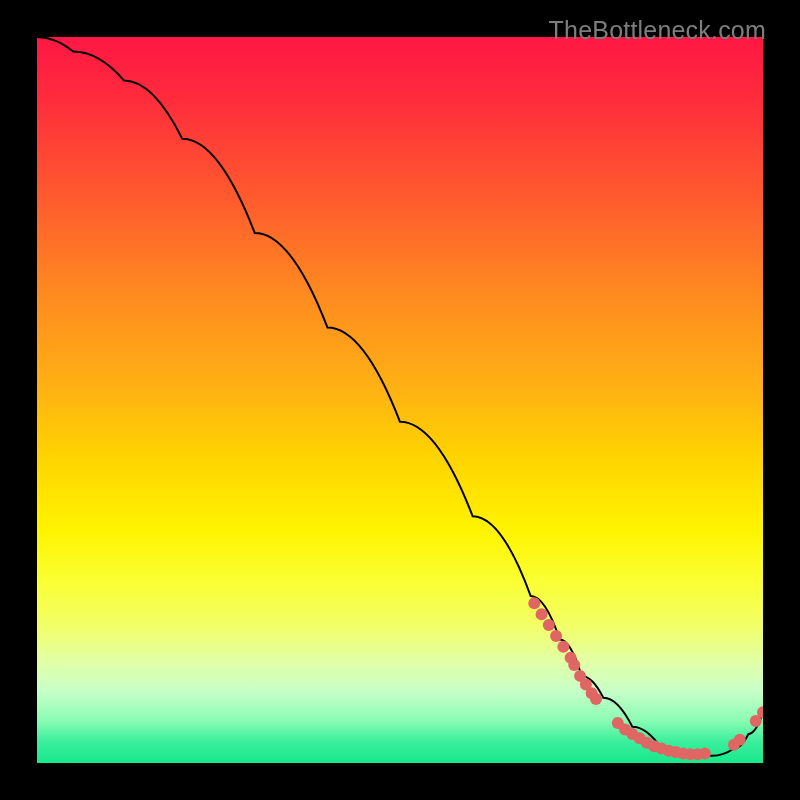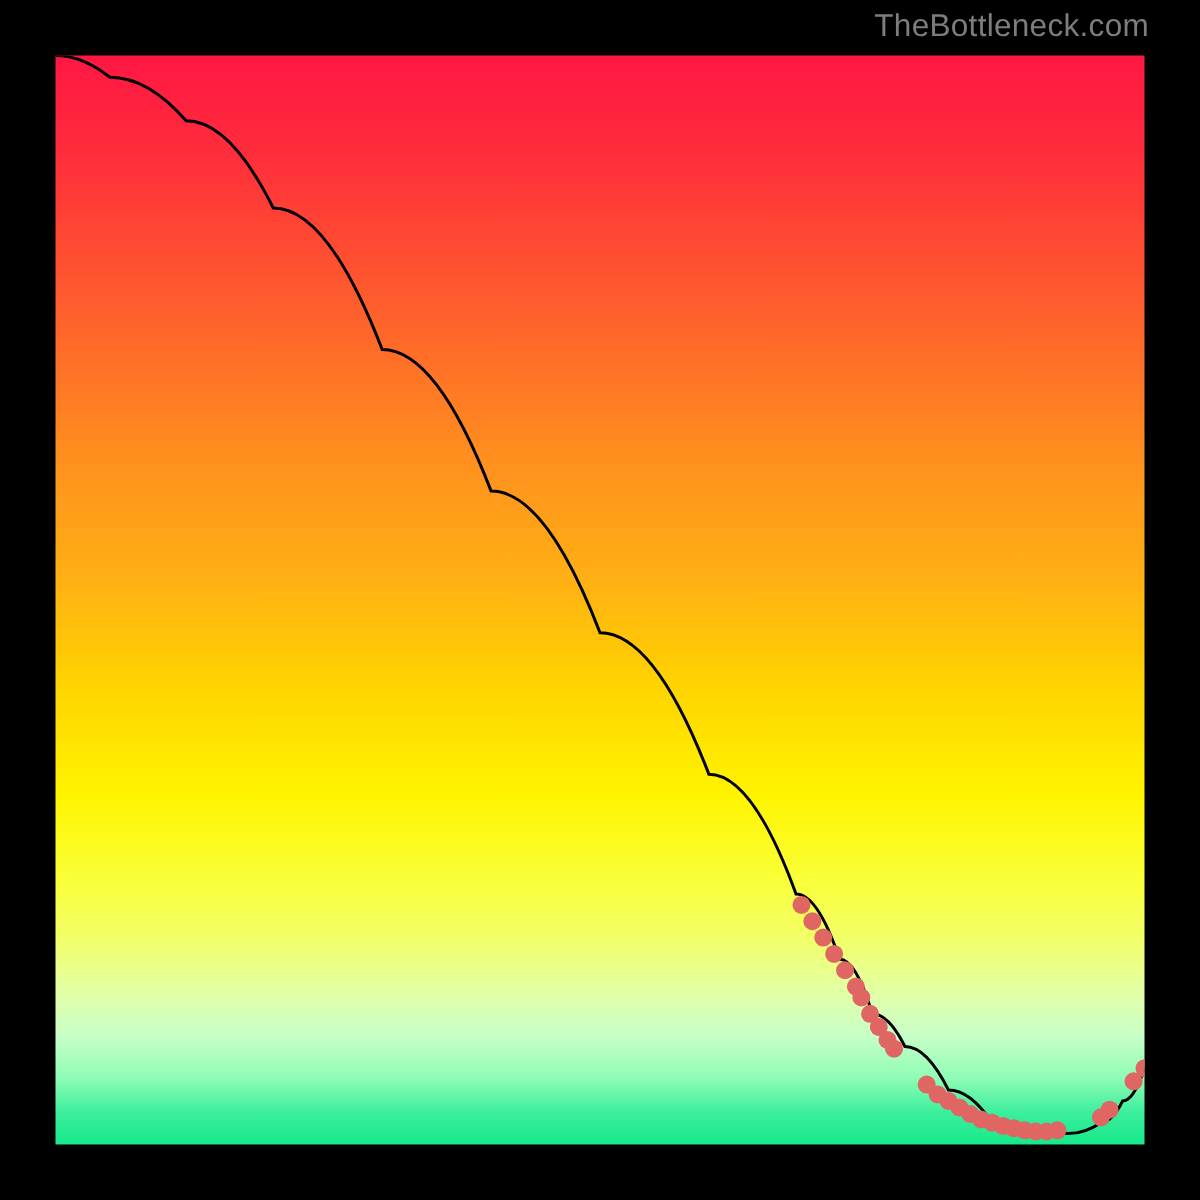--- a/index.html
+++ b/index.html
@@ -44,24 +44,24 @@
   .curve {
     position: absolute;
     left: 0;
     top: 0;
     width: 726px;
     height: 726px;
     pointer-events: none;
   }
   .watermark {
     position: absolute;
-    top: 6px;
+    top: 16px;
     right: 34px;
     color: #7d7d7d;
-    font-size: 21px;
+    font-size: 25px;
     letter-spacing: 0.2px;
     user-select: none;
     white-space: nowrap;
   }
 </style>
 </head>
 <body>
 
 <div class="stage">
 

